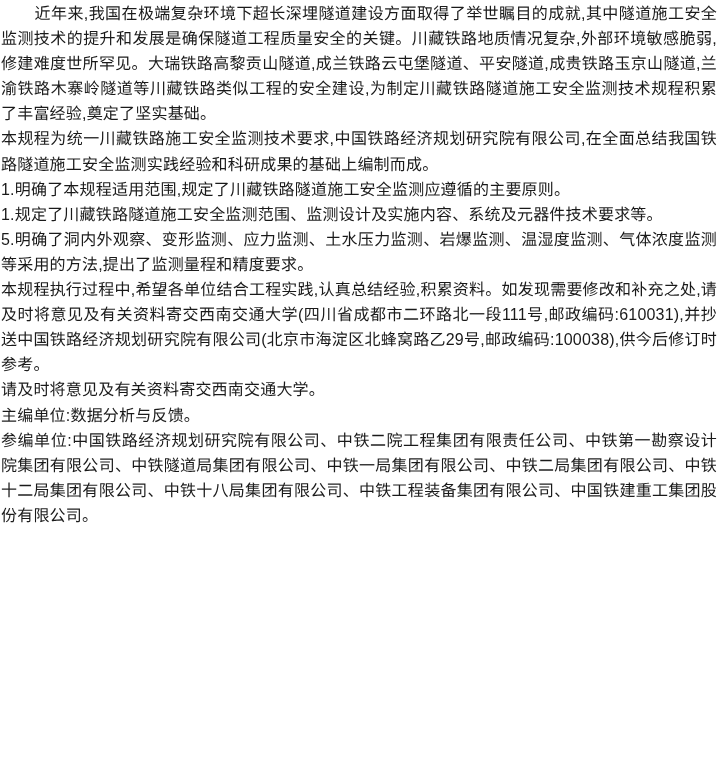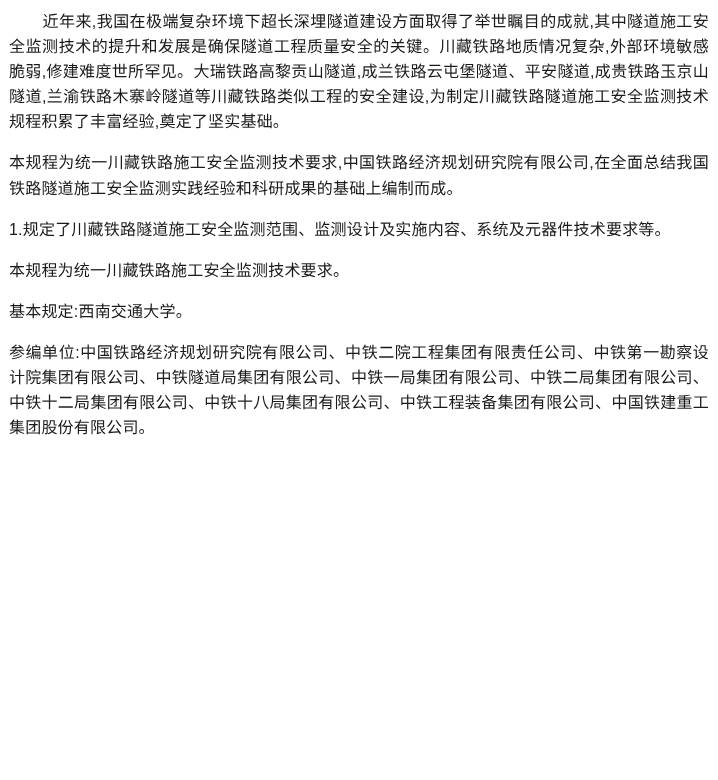--- a/index.html
+++ b/index.html
@@ -21,30 +21,33 @@
     color: #1a1a1a;
     font-family: "Liberation Sans", "DejaVu Sans", sans-serif;
     font-size: 16px;
     line-height: 25.1px;
     text-align: justify;
     letter-spacing: 0.2px;
     word-break: break-all;
   }
   .doc-page p {
     margin: 0;
-    padding: 8px;
+    padding: 0;
   }
   .doc-page p.first-indent {
     text-indent: 2.1em;
   }
 </style>
 </head>
 <body>
 
 <div class="doc-page">
   <p class="first-indent">近年来,我国在极端复杂环境下超长深埋隧道建设方面取得了举世瞩目的成就,其中隧道施工安全监测技术的提升和发展是确保隧道工程质量安全的关键。川藏铁路地质情况复杂,外部环境敏感脆弱,修建难度世所罕见。大瑞铁路高黎贡山隧道,成兰铁路云屯堡隧道、平安隧道,成贵铁路玉京山隧道,兰渝铁路木寨岭隧道等川藏铁路类似工程的安全建设,为制定川藏铁路隧道施工安全监测技术规程积累了丰富经验,奠定了坚实基础。</p>
   <p>本规程为统一川藏铁路施工安全监测技术要求,中国铁路经济规划研究院有限公司,在全面总结我国铁路隧道施工安全监测实践经验和科研成果的基础上编制而成。</p>
+  <p>1.明确了本规程适用范围,规定了川藏铁路隧道施工安全监测应遵循的主要原则。</p>
   <p>1.规定了川藏铁路隧道施工安全监测范围、监测设计及实施内容、系统及元器件技术要求等。</p>
-  <p>本规程为统一川藏铁路施工安全监测技术要求。</p>
-  <p>基本规定:西南交通大学。</p>
+  <p>5.明确了洞内外观察、变形监测、应力监测、土水压力监测、岩爆监测、温湿度监测、气体浓度监测等采用的方法,提出了监测量程和精度要求。</p>
+  <p>本规程执行过程中,希望各单位结合工程实践,认真总结经验,积累资料。如发现需要修改和补充之处,请及时将意见及有关资料寄交西南交通大学(四川省成都市二环路北一段111号,邮政编码:610031),并抄送中国铁路经济规划研究院有限公司(北京市海淀区北蜂窝路乙29号,邮政编码:100038),供今后修订时参考。</p>
+  <p>请及时将意见及有关资料寄交西南交通大学。</p>
+  <p>主编单位:数据分析与反馈。</p>
   <p>参编单位:中国铁路经济规划研究院有限公司、中铁二院工程集团有限责任公司、中铁第一勘察设计院集团有限公司、中铁隧道局集团有限公司、中铁一局集团有限公司、中铁二局集团有限公司、中铁十二局集团有限公司、中铁十八局集团有限公司、中铁工程装备集团有限公司、中国铁建重工集团股份有限公司。</p>
 
 </div>
 
 </body></html>

